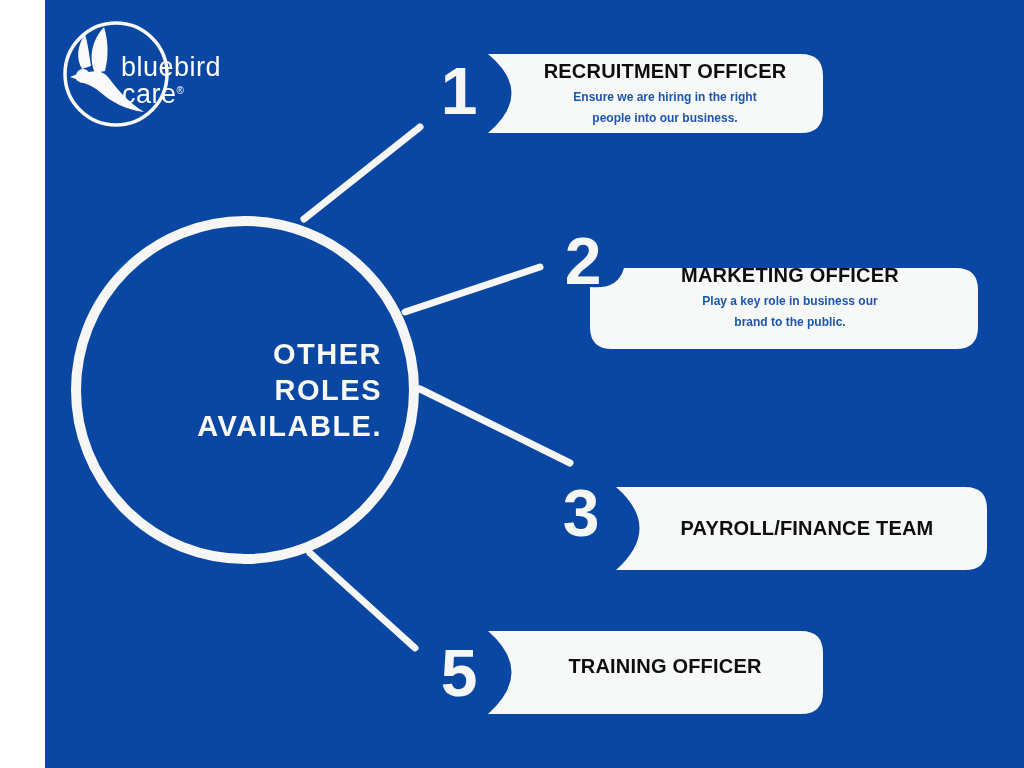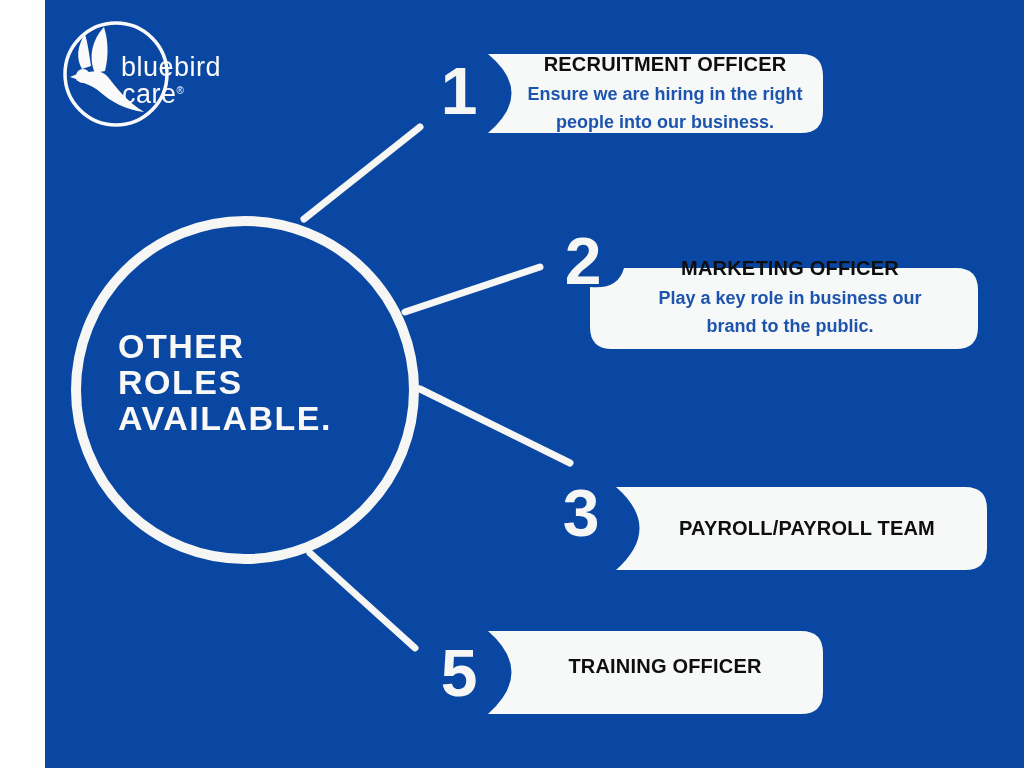--- a/index.html
+++ b/index.html
@@ -32,27 +32,27 @@
     letter-spacing: 0.5px;
   }
   .brand-reg {
     font-size: 10px;
     vertical-align: 9px;
     letter-spacing: 0;
   }
 
   
   .hub-label {
-    left: 73px; top: 328px; width: 264px;
+    left: 73px; top: 336px; width: 264px;
     color: #f8f8f6;
-    font-size: 34px;
+    font-size: 29px;
     line-height: 36px;
     font-weight: 800;
     letter-spacing: 1.5px;
-    text-align: left;
+    text-align: right;
     white-space: pre-line;
   }
 
   
   .role-number {
     width: 72px;
     color: #f6f6f4;
     font-size: 66px;
     line-height: 70px;
     font-weight: 800;
@@ -79,22 +79,22 @@
 
   .role-title {
     color: var(--title, #0e0e0e);
     font-size: 20px;
     font-weight: 800;
     letter-spacing: 0.2px;
     white-space: nowrap;
   }
   .role-desc {
     color: var(--desc, #1d55ae);
-    font-size: 18px;
-    line-height: 28px;
+    font-size: 12px;
+    line-height: 21px;
     font-weight: 700;
     white-space: pre-line;
   }
 </style>
 </head>
 <body>
 
 <div class="canvas">
 
   <svg class="layer-svg" viewBox="0 0 1024 768">
@@ -147,20 +147,20 @@
 people into our business.</div>
   </div>
 
   <div class="abs role-text rt2">
     <div class="role-title">MARKETING OFFICER</div>
     <div class="role-desc">Play a key role in business our
 brand to the public.</div>
   </div>
 
   <div class="abs role-text rt3">
-    <div class="role-title">PAYROLL/PAYROLL TEAM</div>
+    <div class="role-title">PAYROLL/FINANCE TEAM</div>
   </div>
 
   <div class="abs role-text rt5">
     <div class="role-title">TRAINING OFFICER</div>
   </div>
 
 </div>
 
 </body></html>

